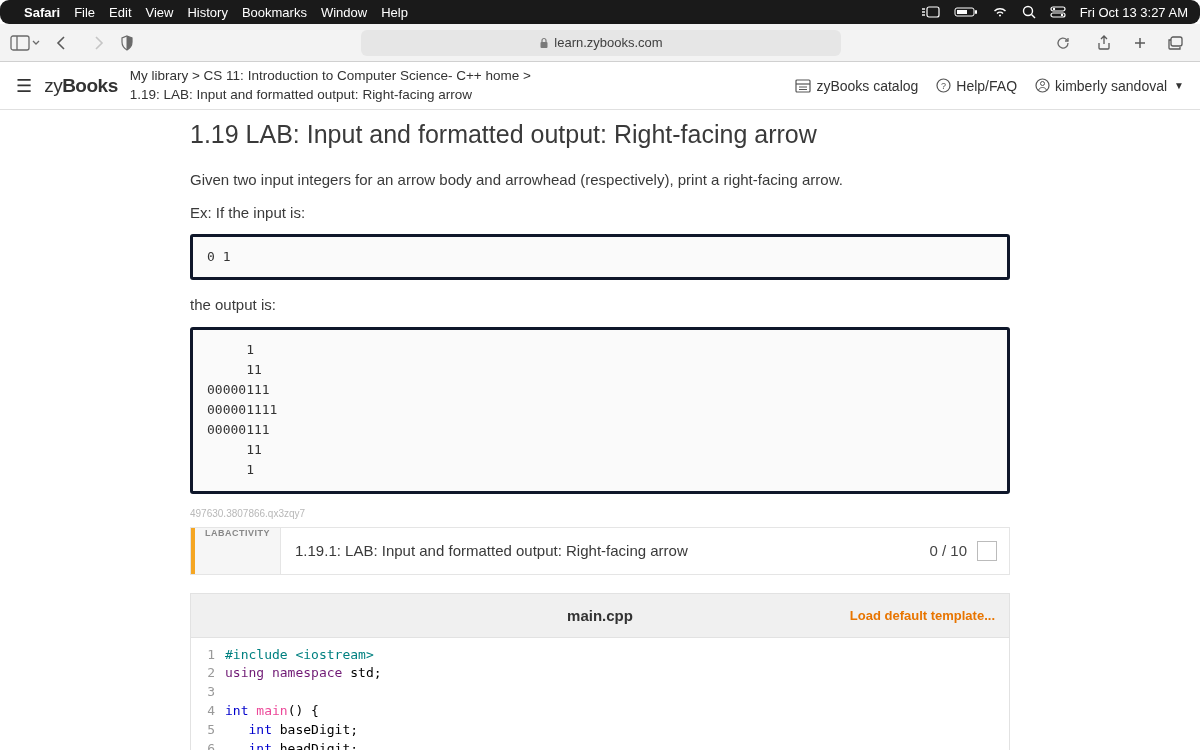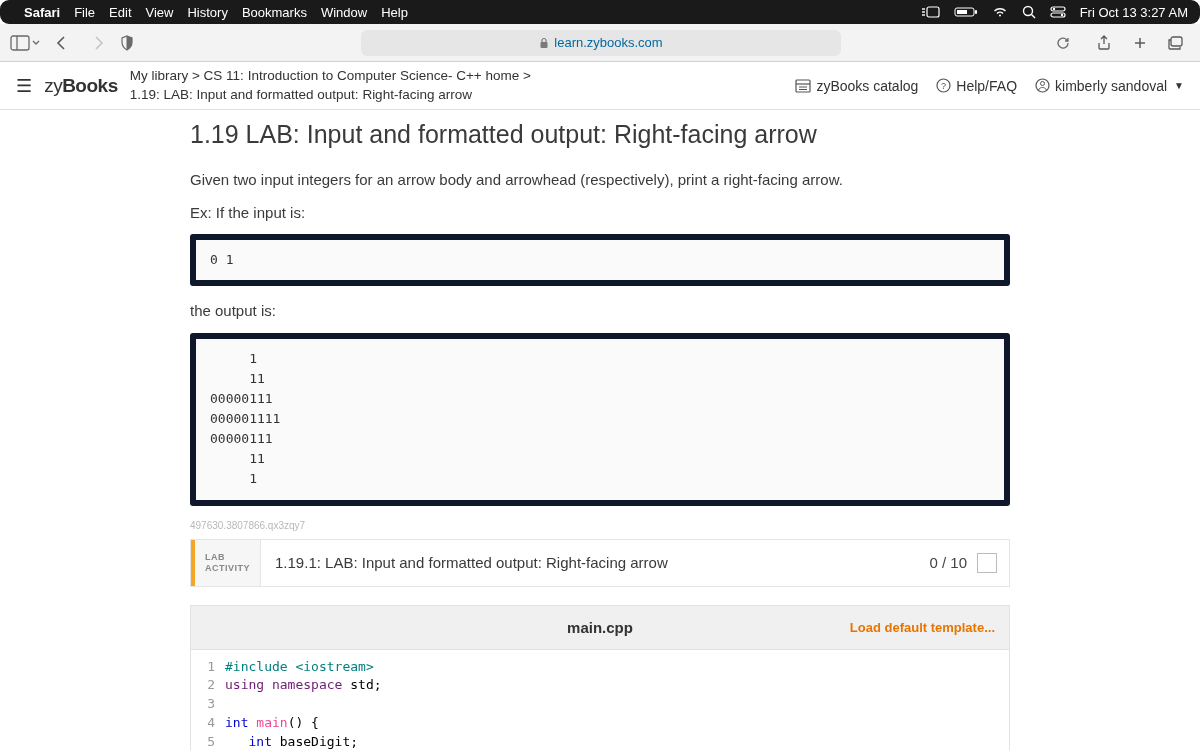--- a/index.html
+++ b/index.html
@@ -12,21 +12,21 @@
 .mac-menubar .menu-item { margin-right: 14px; cursor: default; }
 .mac-menubar .spacer { flex: 1; }
 .mac-menubar .right-item { margin-left: 14px; display: flex; align-items: center; }
 .mac-menubar .clock { margin-left: 14px; }
 
 
 .safari-toolbar { height: 38px; background: #f3f3f3; border-bottom: 1px solid #d0d0d0; display: flex; align-items: center; padding: 0 10px; gap: 8px; }
 .tb-btn { width: 28px; height: 26px; display: flex; align-items: center; justify-content: center; border-radius: 5px; color: #555; }
 .tb-btn.disabled { color: #bfbfbf; }
 .sidebar-toggle { display: flex; align-items: center; gap: 2px; }
-.addr-bar { flex: 1; max-width: 480px; margin: 0 auto; height: 26px; background: #e6e6e6; border-radius: 6px; display: flex; align-items: center; justify-content: center; font-size: 13px; color: #0369a1; gap: 5px; }
+.addr-bar { flex: 1; max-width: 480px; margin: 0 auto; height: 26px; background: #e6e6e6; border-radius: 6px; display: flex; align-items: center; justify-content: center; font-size: 13px; color: #404040; gap: 5px; }
 .addr-wrap { display: flex; flex: 1; justify-content: center; align-items: center; gap: 20px; }
 .shield-btn, .reload-btn { width: 26px; text-align: center; color: #6a6a6a; }
 .tb-right { display: flex; gap: 8px; align-items: center; }
 
 
 .zy-header { height: 48px; border-bottom: 1px solid #e0e0e0; display: flex; align-items: center; padding: 0 16px; gap: 12px; }
 .hamburger { font-size: 18px; color: #333; }
 .logo { font-size: 19px; font-weight: 400; color: #333; letter-spacing: -0.5px; }
 .logo b { font-weight: 700; }
 .breadcrumbs { font-size: 13.5px; color: #333; line-height: 1.4; }
@@ -34,27 +34,27 @@
 .zy-header .spacer { flex: 1; }
 .zy-right { display: flex; align-items: center; gap: 18px; font-size: 14px; color: #333; }
 .zy-right .item { display: flex; align-items: center; gap: 5px; }
 .zy-right .caret { font-size: 10px; margin-left: 2px; }
 
 
 .content { padding: 10px 0 0 0; height: calc(750px - 24px - 38px - 48px); overflow-y: auto; }
 .inner { max-width: 820px; margin: 0 0 0 190px; }
 .page-title { font-size: 25px; font-weight: 400; color: #3a3a3a; margin-bottom: 20px; }
 .body-text { font-size: 15px; color: #3a3a3a; margin-bottom: 10px; line-height: 1.5; }
-.code-box { background: #fafafa; border: 6px solid #0f172a; border-radius: 3px; padding: 10px 14px; font-family: "Menlo", "Consolas", monospace; font-size: 13px; color: #333; white-space: pre; margin-bottom: 14px; line-height: 1.55; }
+.code-box { background: #fafafa; border: 3px solid #0f172a; border-radius: 3px; padding: 10px 14px; font-family: "Menlo", "Consolas", monospace; font-size: 13px; color: #333; white-space: pre; margin-bottom: 14px; line-height: 1.55; }
 .tiny-id { font-size: 10px; color: #b8b8b8; margin: 10px 0 8px 0; }
 
 
 .lab-bar { display: flex; align-items: stretch; border: 1px solid #e5e5e5; height: 48px; margin-bottom: 0; }
 .lab-bar .accent { width: 4px; background: #f5a623; }
-.lab-bar .tag { background: #f6f6f6; border-right: 1px solid #e5e5e5; font-size: 9px; font-weight: 700; color: #888; letter-spacing: 0.5px; display: flex; flex-direction: column; justify-content: center; padding: 0 10px; line-height: 1.2; }
+.lab-bar .tag { background: #f6f6f6; border-right: 1px solid #e5e5e5; font-size: 9px; font-weight: 700; color: #888; letter-spacing: 0.5px; display: flex; justify-content: center; padding: 0 10px; line-height: 1.2; }
 .lab-bar .title { flex: 1; display: flex; align-items: center; padding: 0 14px; font-size: 15px; color: #3a3a3a; }
 .lab-bar .score { display: flex; align-items: center; padding: 0 12px; font-size: 15px; color: #444; gap: 10px; }
 .lab-bar .scorebox { width: 20px; height: 20px; border: 1px solid #bbb; background: #fff; }
 
 
 .editor-wrap { margin-top: 18px; }
 .editor-tabs { height: 45px; background: #f0f0f0; border: 1px solid #e2e2e2; display: flex; align-items: center; position: relative; }
 .editor-tabs .filename { position: absolute; left: 50%; transform: translateX(-50%); font-size: 15px; font-weight: 600; color: #333; }
 .editor-tabs .load-link { margin-left: auto; padding-right: 14px; font-size: 13px; font-weight: 600; color: #e87500; cursor: pointer; }
 .editor-body { background: #fff; border-left: 1px solid #e2e2e2; border-right: 1px solid #e2e2e2; font-family: "Menlo","Consolas",monospace; font-size: 13px; padding: 8px 0 0 0; }

